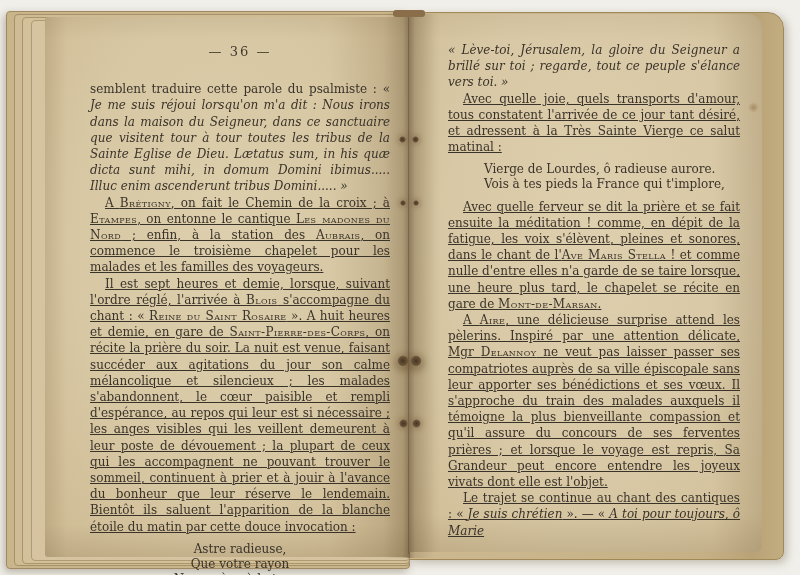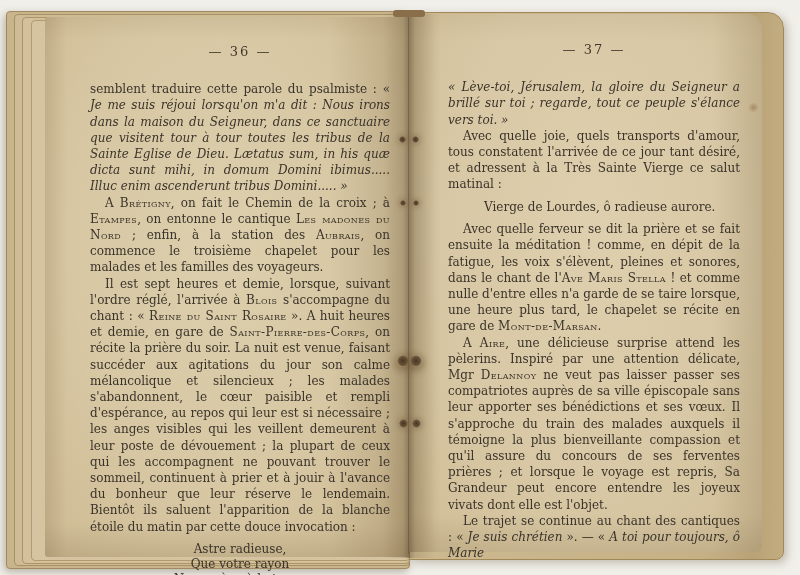--- a/index.html
+++ b/index.html
@@ -104,21 +104,21 @@
   .page-header {
     display: block;
     text-align: center;
     font-size: 13px;
     letter-spacing: 2px;
     margin-bottom: 21px;
     color: #42382c;
   }
 
   .para { margin: 0; }
-  .para.indent { text-indent: 15px; }
+  .para.indent { text-indent: 15px; text-decoration: underline; }
   .para.noindent { text-indent: 0; }
   .run-normal { font-style: normal; }
   .run-italic { font-style: italic; }
   .run-smallcaps { font-variant: small-caps; letter-spacing: .4px; }
 
   .verse { margin: 7px 0; }
   .verse.center { text-align: center; line-height: 15px; }
   .verse.left { text-align: left; margin-left: 36px; line-height: 14.6px; font-size: 12px; }
   .verse-line { white-space: nowrap; }
 </style>
@@ -159,26 +159,26 @@
         <p class="para indent"><span class="run-normal">Il est sept heures et demie, lorsque, suivant l'ordre réglé, l'arrivée à </span><span class="run-smallcaps">Blois</span><span class="run-normal"> s'accompagne du chant : « </span><span class="run-smallcaps">Reine du Saint Rosaire</span><span class="run-normal"> ». A huit heures et demie, en gare de </span><span class="run-smallcaps">Saint-Pierre-des-Corps</span><span class="run-normal">, on récite la prière du soir. La nuit est venue, faisant succéder aux agitations du jour son calme mélancolique et silencieux ; les malades s'abandonnent, le cœur paisible et rempli d'espérance, au repos qui leur est si nécessaire ; les anges visibles qui les veillent demeurent à leur poste de dévouement ; la plupart de ceux qui les accompagnent ne pouvant trouver le sommeil, continuent à prier et à jouir à l'avance du bonheur que leur réserve le lendemain. Bientôt ils saluent l'apparition de la blanche étoile du matin par cette douce invocation :</span></p>
         <div class="verse center">
           <div class="verse-line">Astre radieuse,</div>
           <div class="verse-line">Que votre rayon</div>
           <div class="verse-line">Nous mène à la terre,</div>
         </div>
       </div>
   </div>
 
   <div class="text-col col-right">
-    <span class="page-header">— 37 —</span>
     <div>
         <p class="para noindent"><span class="run-italic">« Lève-toi, Jérusalem, la gloire du Seigneur a brillé sur toi ; regarde, tout ce peuple s'élance vers toi. »</span></p>
         <p class="para indent"><span class="run-normal">Avec quelle joie, quels transports d'amour, tous constatent l'arrivée de ce jour tant désiré, et adressent à la Très Sainte Vierge ce salut matinal :</span></p>
         <div class="verse left">
           <div class="verse-line">Vierge de Lourdes, ô radieuse aurore.</div>
+          <div class="verse-line">Vois à tes pieds la France qui t'implore,</div>
         </div>
         <p class="para indent"><span class="run-normal">Avec quelle ferveur se dit la prière et se fait ensuite la méditation ! comme, en dépit de la fatigue, les voix s'élèvent, pleines et sonores, dans le chant de l'</span><span class="run-smallcaps">Ave Maris Stella</span><span class="run-normal"> ! et comme nulle d'entre elles n'a garde de se taire lorsque, une heure plus tard, le chapelet se récite en gare de </span><span class="run-smallcaps">Mont-de-Marsan</span><span class="run-normal">.</span></p>
         <p class="para indent"><span class="run-normal">A </span><span class="run-smallcaps">Aire</span><span class="run-normal">, une délicieuse surprise attend les pèlerins. Inspiré par une attention délicate, Mgr </span><span class="run-smallcaps">Delannoy</span><span class="run-normal"> ne veut pas laisser passer ses compatriotes auprès de sa ville épiscopale sans leur apporter ses bénédictions et ses vœux. Il s'approche du train des malades auxquels il témoigne la plus bienveillante compassion et qu'il assure du concours de ses ferventes prières ; et lorsque le voyage est repris, Sa Grandeur peut encore entendre les joyeux vivats dont elle est l'objet.</span></p>
         <p class="para indent"><span class="run-normal">Le trajet se continue au chant des cantiques : « </span><span class="run-italic">Je suis chrétien</span><span class="run-normal"> ». — « </span><span class="run-italic">A toi pour toujours, ô Marie</span></p>
       </div>
   </div>
 
 </div>
 
 </body></html>

